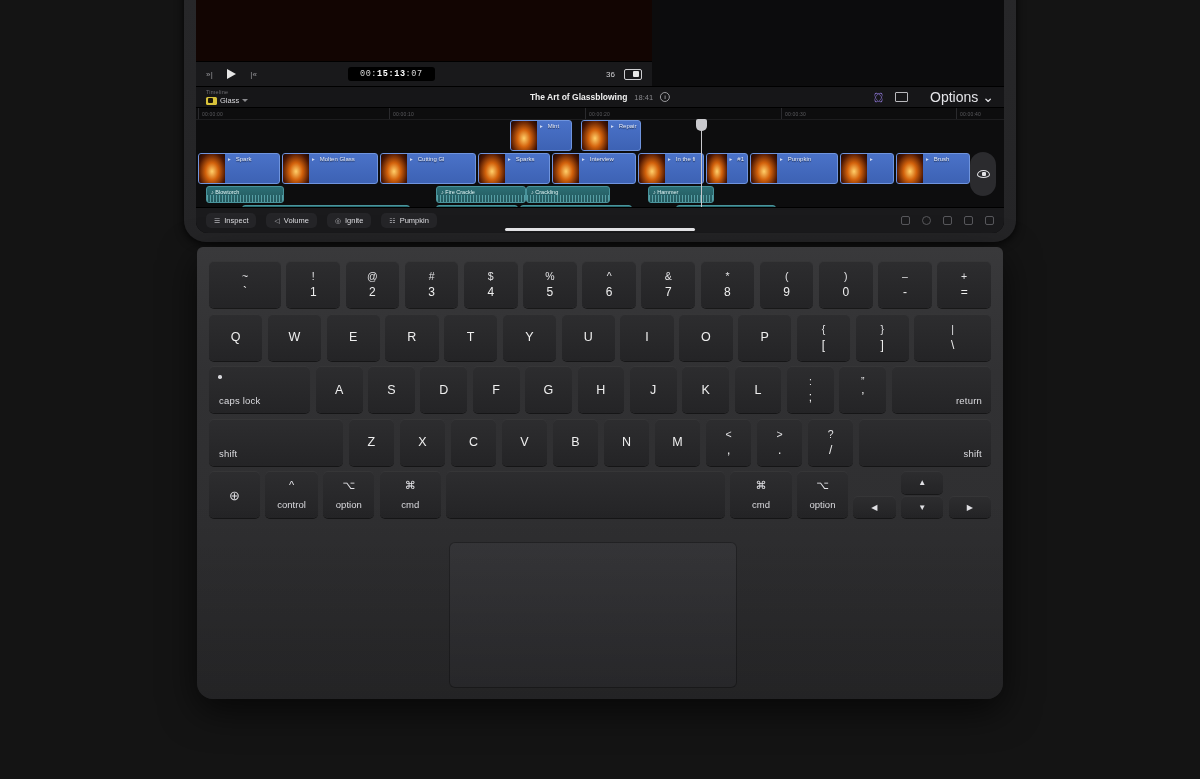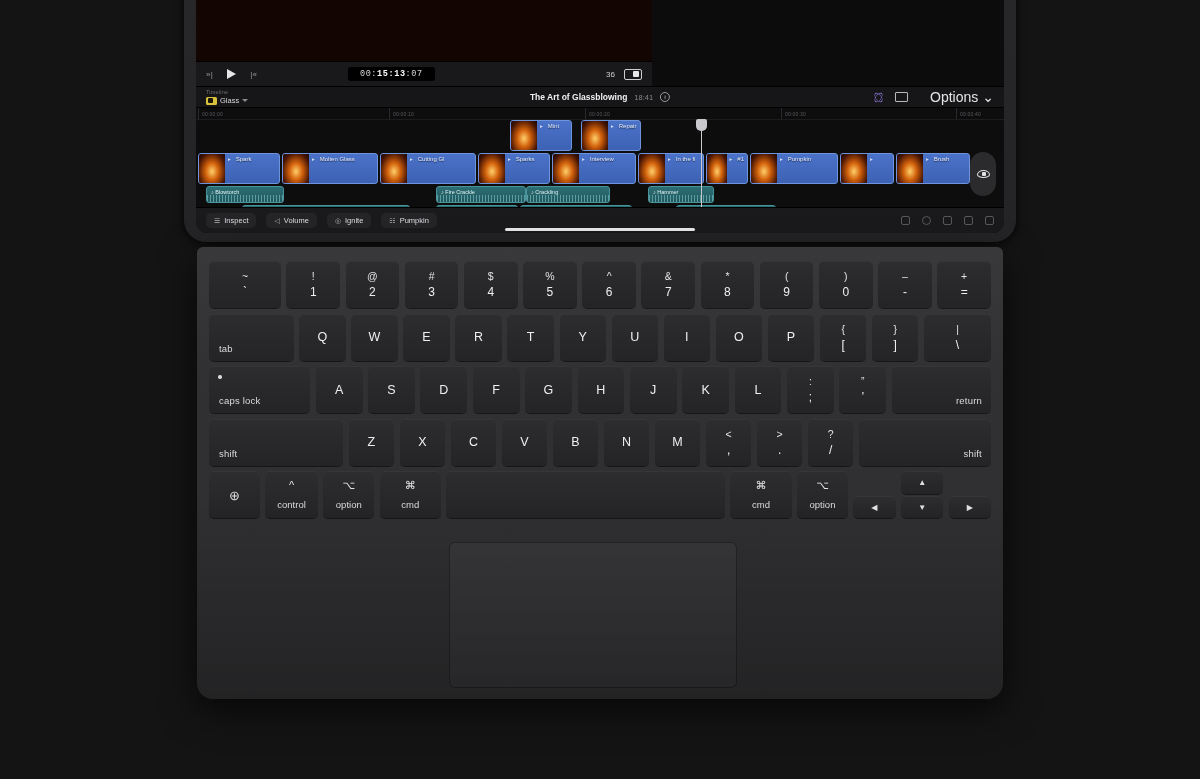--- a/index.html
+++ b/index.html
@@ -496,23 +496,20 @@
           <div class="key" style="flex: 1 1 0px;">
             <div class="up">–</div>
             <div class="dn">-</div>
           </div>
           <div class="key" style="flex: 1 1 0px;">
             <div class="up">+</div>
             <div class="dn">=</div>
           </div>
         </div>
         <div class="krow">
-          <div class="key" style="flex: 1.82 1 0px;">
-            <div class="corner-l">tab</div>
-          </div>
           <div class="key" style="flex: 1 1 0px;">
             <div class="lbl">Q</div>
           </div>
           <div class="key" style="flex: 1 1 0px;">
             <div class="lbl">W</div>
           </div>
           <div class="key" style="flex: 1 1 0px;">
             <div class="lbl">E</div>
           </div>
           <div class="key" style="flex: 1 1 0px;">

